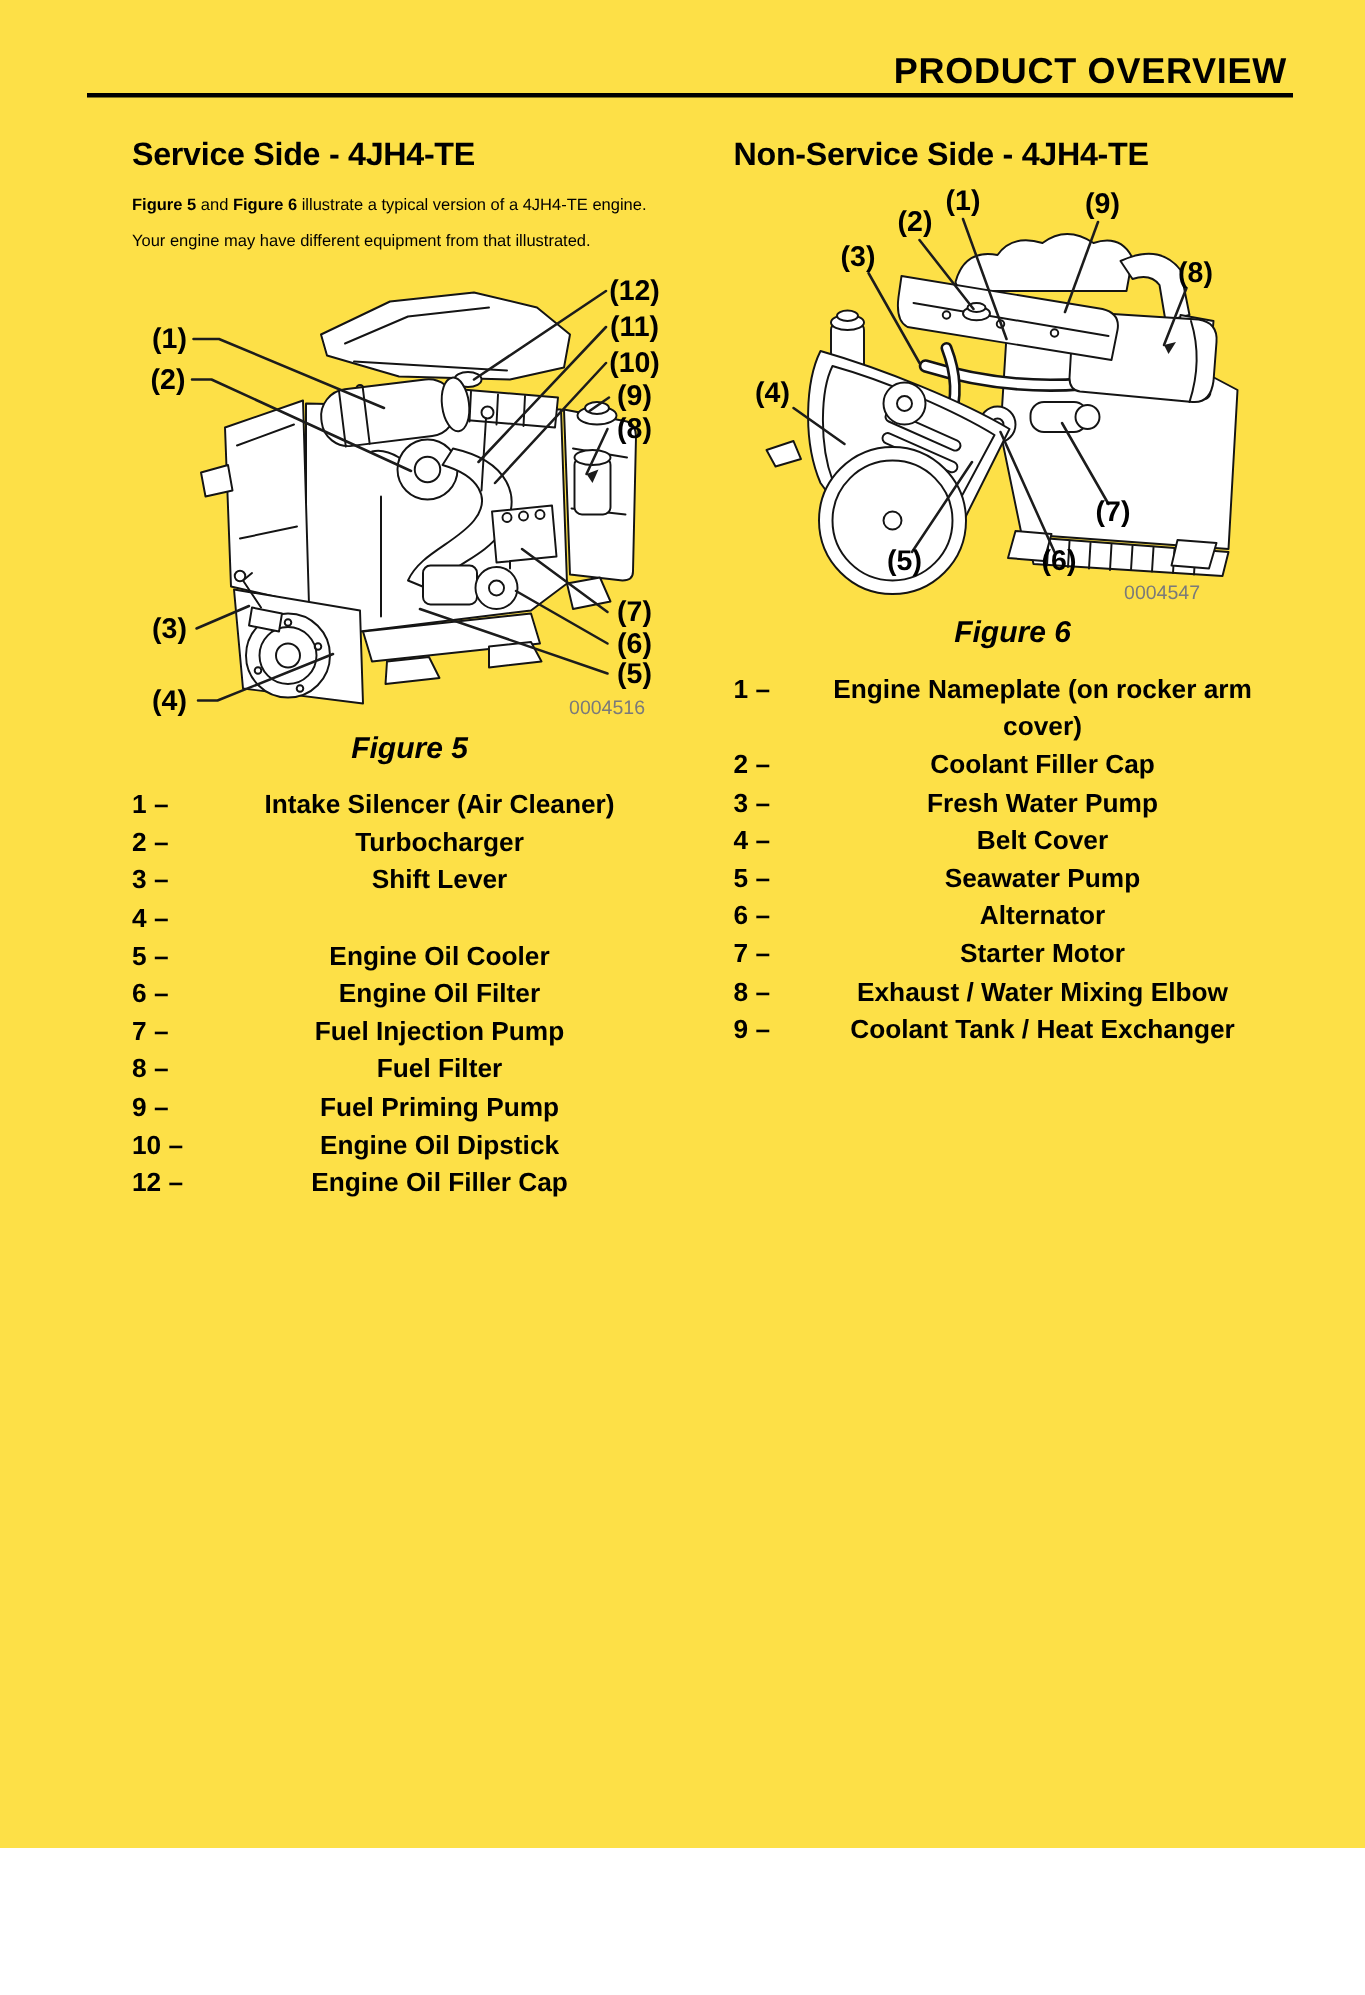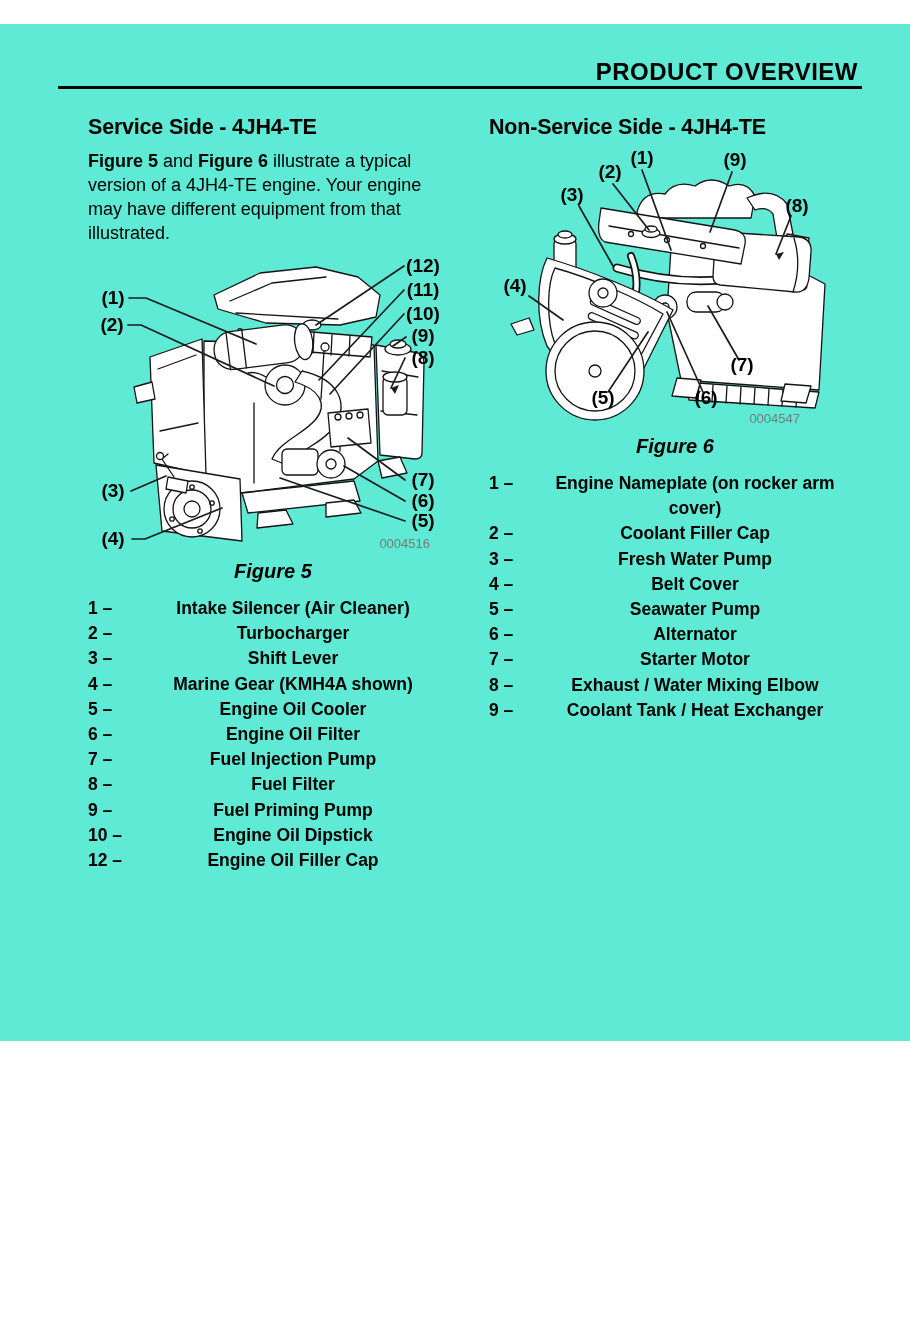--- a/index.html
+++ b/index.html
@@ -1,31 +1,31 @@
 <!DOCTYPE html>
 <html><head>
 <meta charset="utf-8">
 <style>
   html,body{margin:0;padding:0;background:#fff;}
-  .page{position:relative;width:910px;height:1017px;background:#5eead4;
-        font-family:"Liberation Sans",sans-serif;color:#000;overflow:hidden;margin-top:24px;}
+  .page{position:relative;width:910px;height:1232px;background:#fde047;
+        font-family:"Liberation Sans",sans-serif;color:#000;overflow:hidden;}
 
   
   .header-title{position:absolute;top:34px;left:58px;width:800px;text-align:right;
                 font-size:24px;font-weight:bold;letter-spacing:.5px;}
   .header-rule{position:absolute;top:62px;left:58px;width:804px;height:3px;background:#000;}
 
   
   .col{position:absolute;top:90px;}
   .col-left{left:88px;width:370px;}
   .col-right{left:489px;width:372px;}
 
   .section-heading{margin:0;font-size:21.5px;font-weight:bold;letter-spacing:-.2px;line-height:26px;}
 
-  .intro{margin:9px 0 0;font-size:18px;line-height:24px;width:350px;}
+  .intro{margin:9px 0 0;font-size:11px;line-height:24px;width:350px;}
   .intro b{font-weight:bold;}
 
   .figure-wrap{margin-top:6px;}
   .figure-wrap svg{display:block;}
   .figure-wrap-right{margin-top:2px;}
   .figure-wrap-right svg{display:block;}
 
   .fig-caption{text-align:center;font-size:20px;font-weight:bold;font-style:italic;
                margin-top:6px;line-height:24px;}
   .fig-caption-right{margin-top:2px;}
@@ -186,21 +186,20 @@
           <span class="part-label">Turbocharger</span>
         </li>
 
         <li>
           <span class="part-num">3 –</span>
           <span class="part-label">Shift Lever</span>
         </li>
 
         <li>
           <span class="part-num">4 –</span>
-          <span class="part-label">Marine Gear (KMH4A shown)</span>
         </li>
 
         <li>
           <span class="part-num">5 –</span>
           <span class="part-label">Engine Oil Cooler</span>
         </li>
 
         <li>
           <span class="part-num">6 –</span>
           <span class="part-label">Engine Oil Filter</span>

